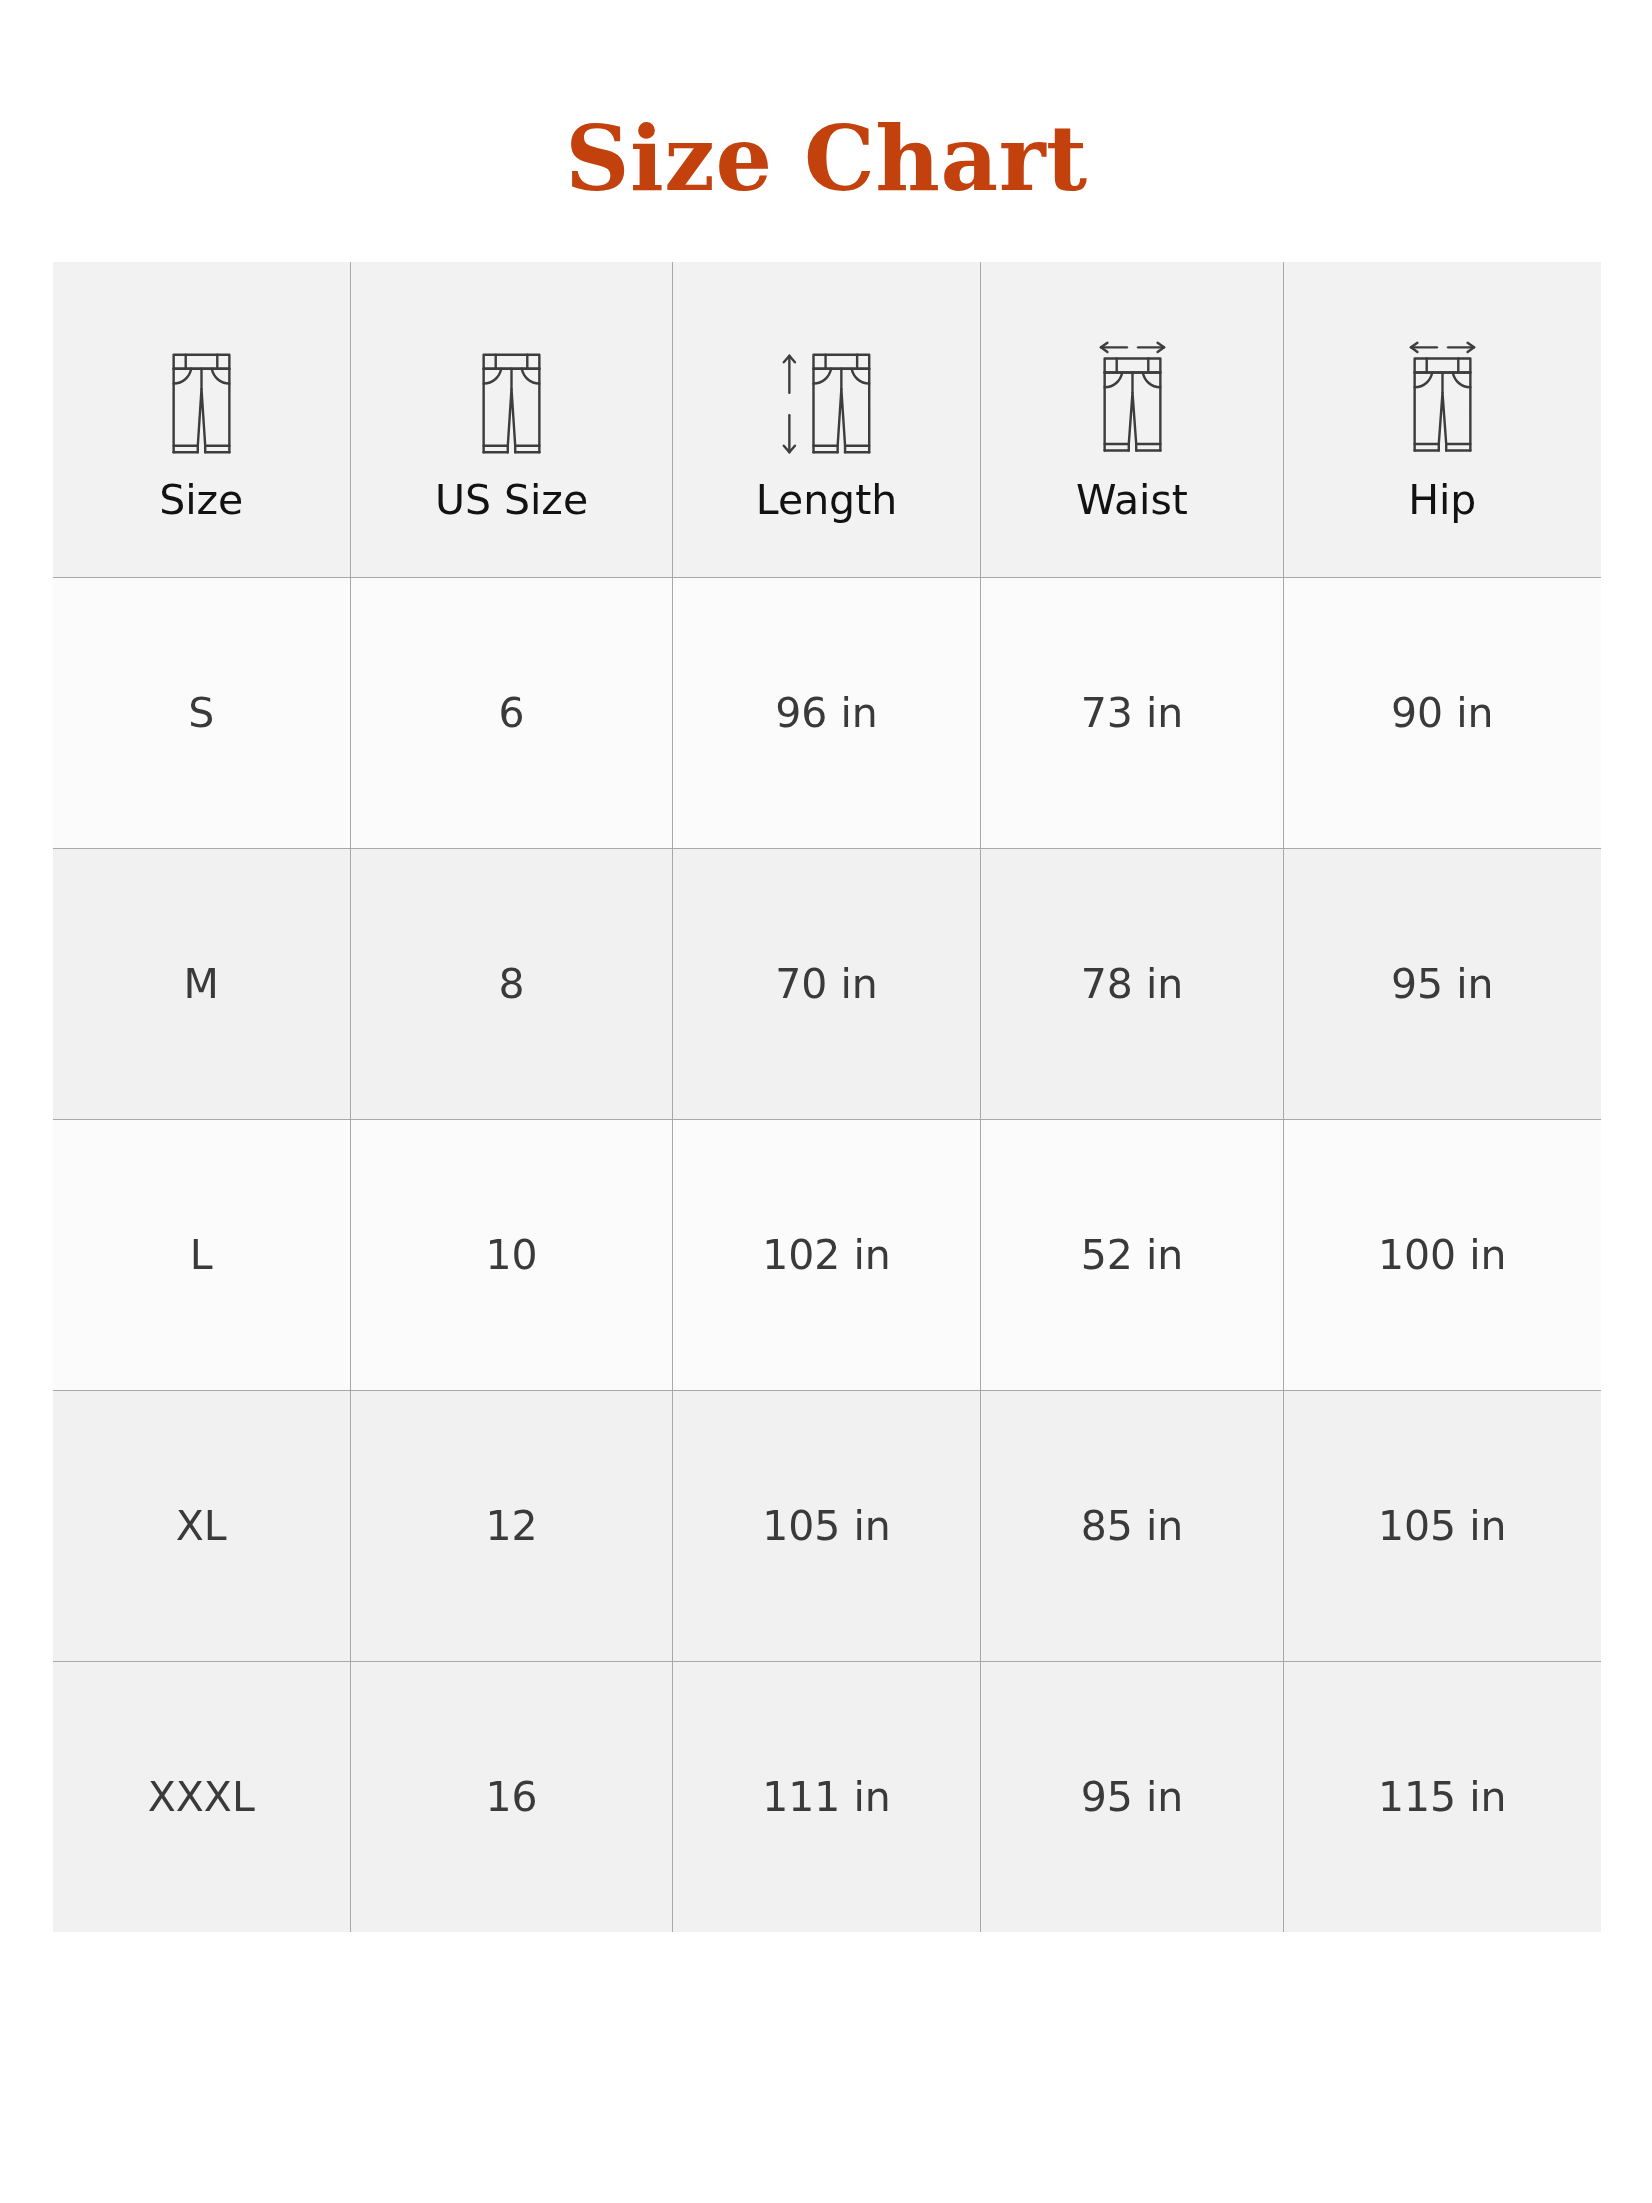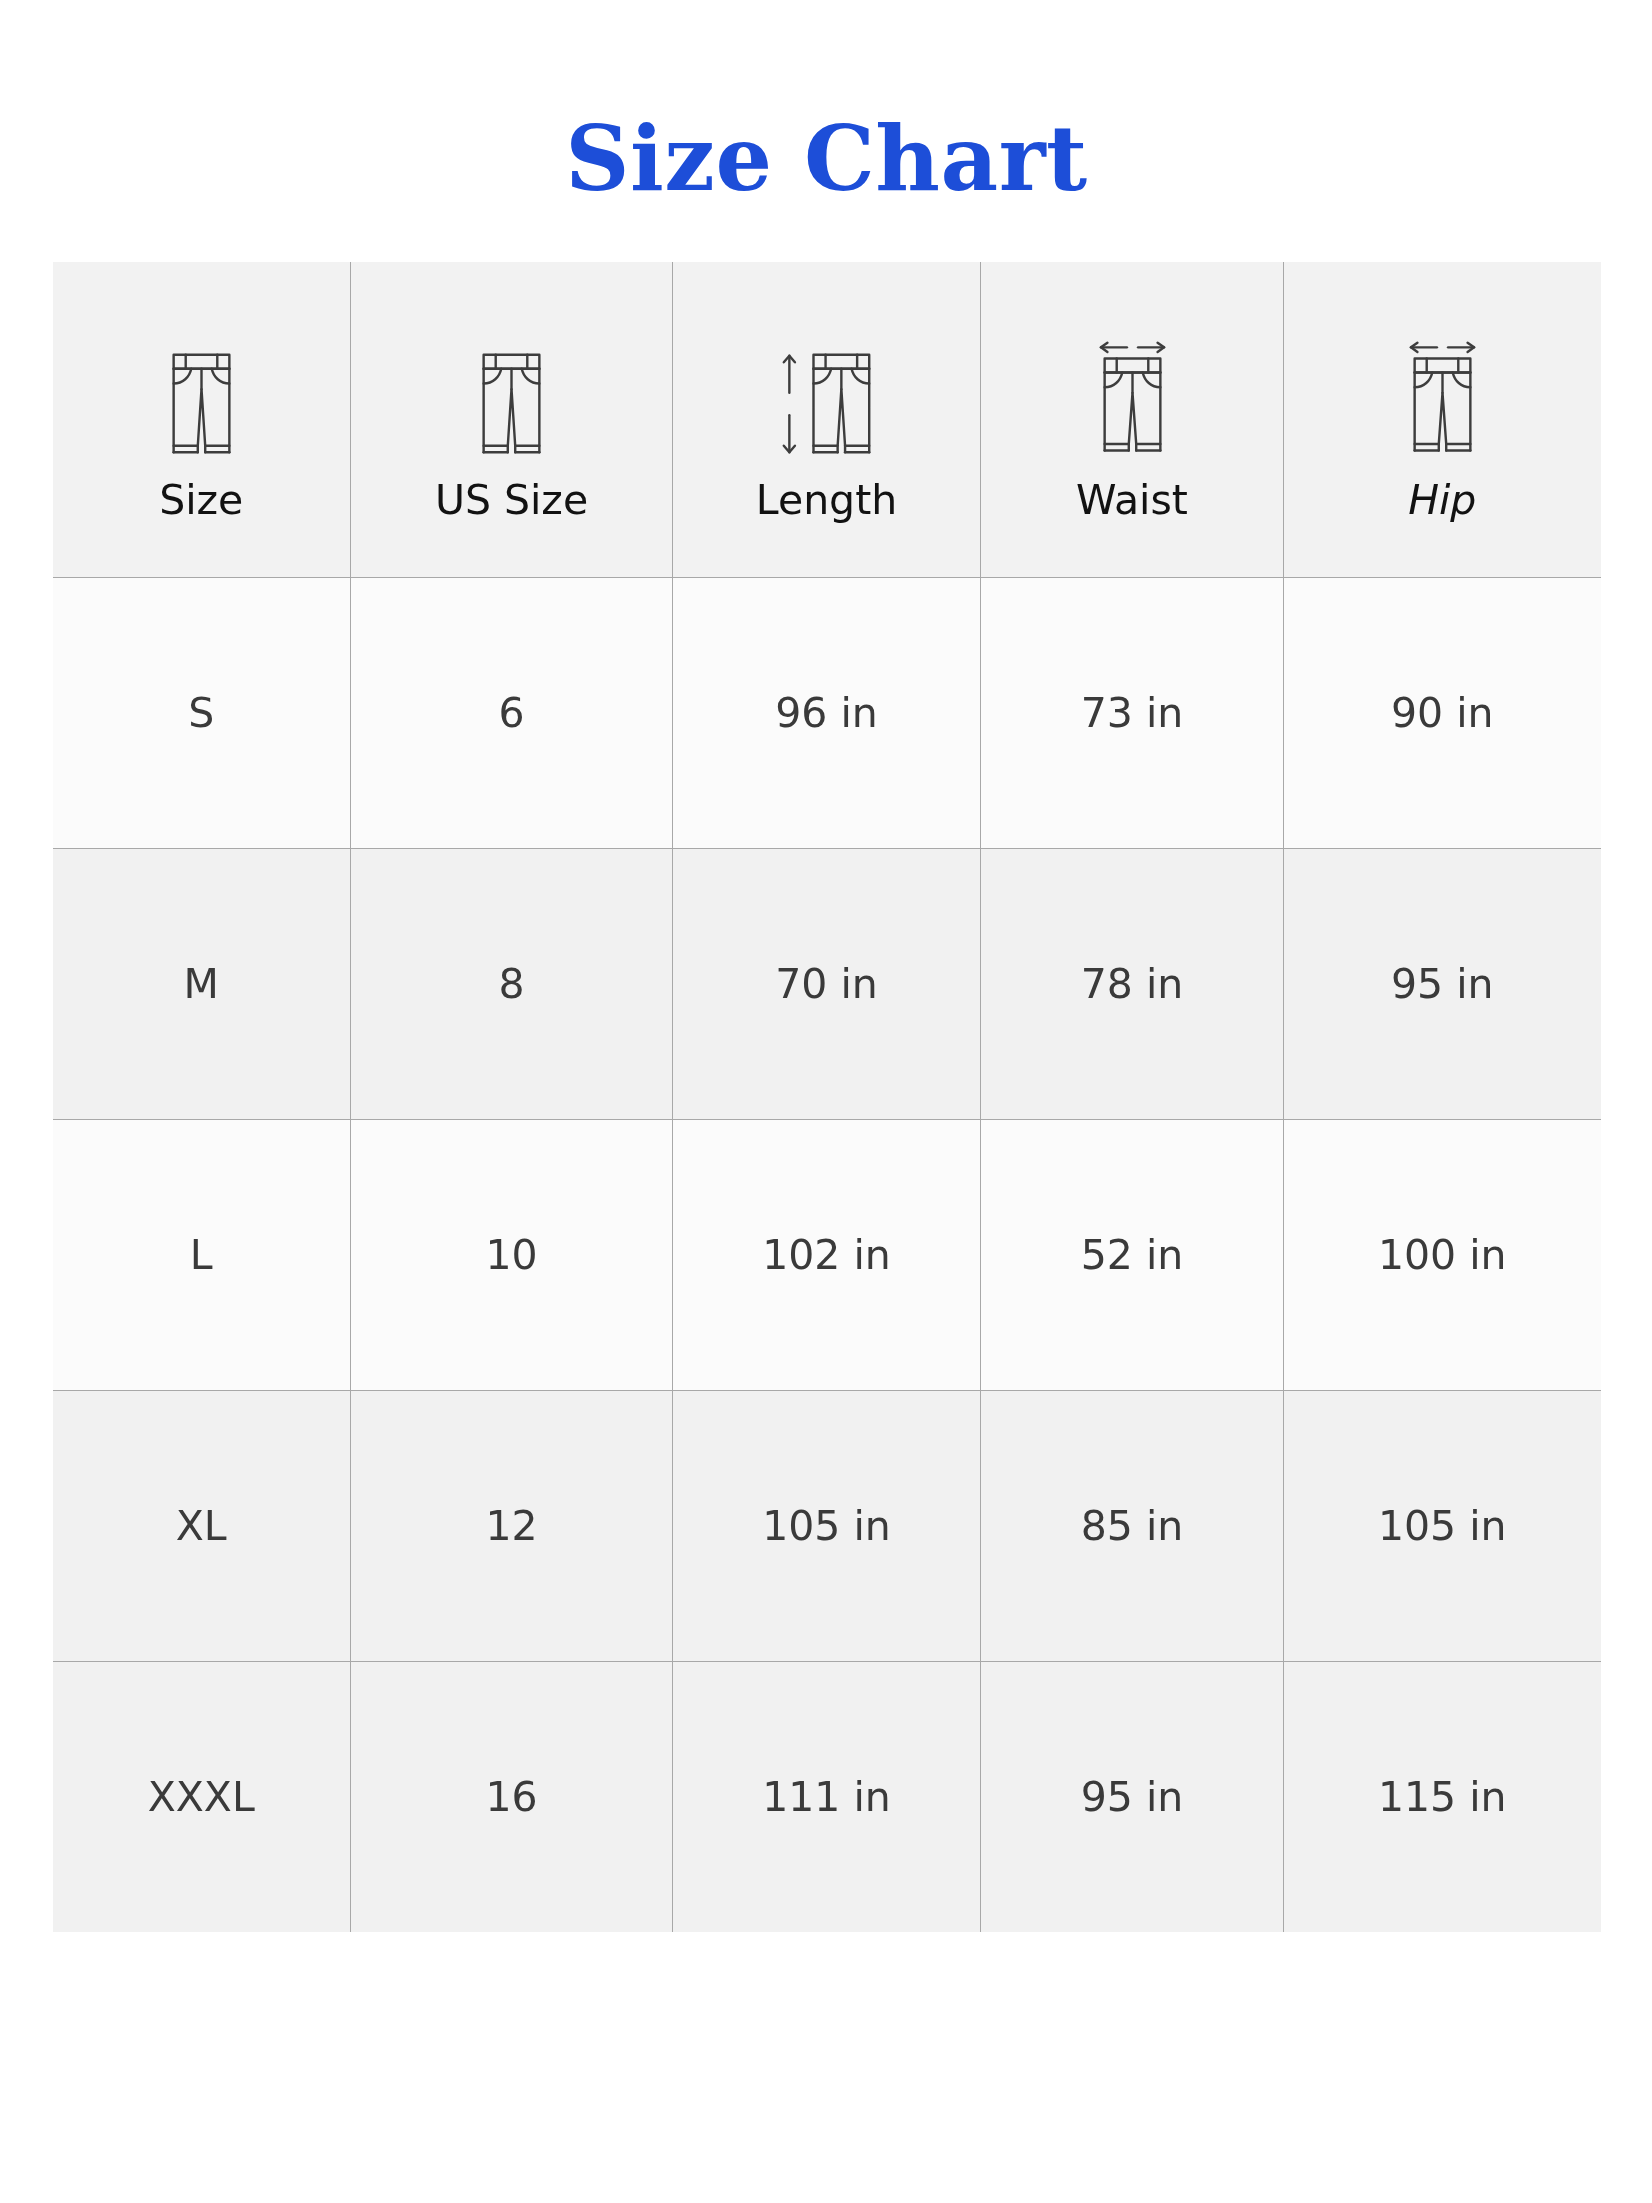--- a/index.html
+++ b/index.html
@@ -22,21 +22,21 @@
     box-sizing: border-box;
   }
 
   
   .title {
     text-align: center;
     font-family: "DejaVu Serif", serif;
     font-weight: bold;
     font-size: 89px;
     line-height: 1;
-    color: #1d4ed8;
+    color: #c2410c;
     letter-spacing: 0.5px;
     padding-top: 54px;
     padding-bottom: 0;
   }
 
   
   .table-wrap {
     margin: 0 auto;
     margin-top: 58px;
     width: 1548px;
@@ -59,21 +59,20 @@
     background: #f2f2f2;
     border-right: 1.4px solid #a8a8a8;
     border-bottom: 1.4px solid #a8a8a8;
     padding: 0;
     vertical-align: bottom;
     height: 315px;
     font-weight: normal;
   }
   table.size-table thead th:last-child {
     border-right: none;
-    font-style: italic;
   }
 
   .head-inner {
     display: flex;
     flex-direction: column;
     align-items: center;
     justify-content: flex-end;
     height: 100%;
     padding-bottom: 56px;
     box-sizing: border-box;

